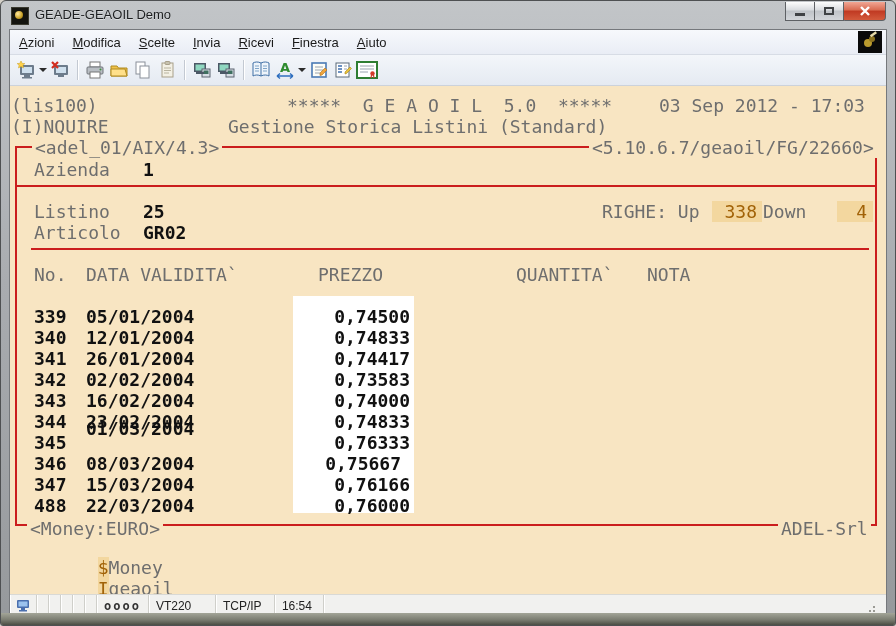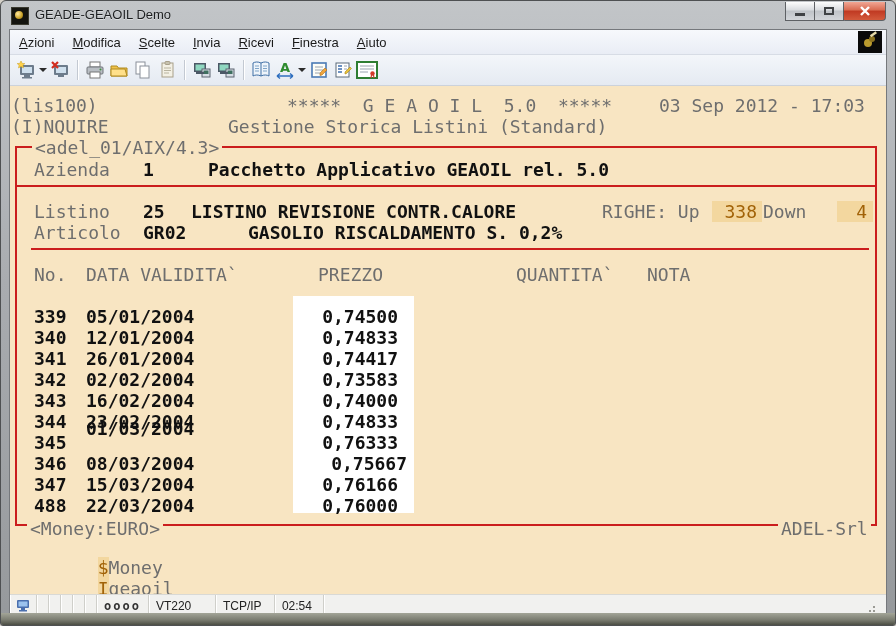--- a/index.html
+++ b/index.html
@@ -42,21 +42,21 @@
     font-family:"DejaVu Sans Mono",monospace;font-size:18px;line-height:21px;}
   .t{position:absolute;white-space:pre;height:21px;}
   .g{color:#6e6e6e;}
   .b{color:#111;font-weight:bold;}
   .r{color:#a16207;}
   .hlbg{background:#f3d79f;}
   .redbox{position:absolute;left:5px;top:60px;width:862px;height:380px;border:2px solid #cb1d1d;box-sizing:border-box;}
   .redline{position:absolute;height:2px;background:#cb1d1d;}
   .framelabel{background:#f8e5c2;padding:0 3px;}
   .whiteblock{position:absolute;left:283px;top:210px;width:121px;height:217px;background:#ffffff;}
-  .price{width:121px;text-align:right;padding-right:16px;box-sizing:border-box;}
+  .price{width:121px;text-align:right;padding-right:4px;box-sizing:border-box;}
   .numfield{text-align:right;box-sizing:border-box;}
   .keysline{position:absolute;left:1px;top:450px;white-space:pre;}
   .keygroup{display:inline;}
   .keysline span{white-space:pre;}
   .keysline .sp{display:inline-block;width:1ch;}
   
   .statusbar{height:22px;background:#f1f1ef;border-top:1px solid #d9d9d5;display:flex;align-items:stretch;
     font-size:12px;color:#222;}
   .scell{border-right:1px solid #cfcfca;box-shadow:inset 1px 0 0 #fff;display:flex;align-items:center;
     padding:0 7px;white-space:nowrap;}
@@ -238,38 +238,36 @@
       <div class="redline" style="left:21px;top:162px;width:838px;"></div>
       <div class="whiteblock"></div>
 
       <span class="t g" style="left:1px;top:9px;">(lis100)</span>
       <span class="t g" style="left:277px;top:9px;">*****  G E A O I L  5.0  *****</span>
       <span class="t g" style="left:649px;top:9px;">03 Sep 2012 - 17:03</span>
       <span class="t g" style="left:1px;top:30px;">(I)NQUIRE</span>
       <span class="t g" style="left:218px;top:30px;">Gestione Storica Listini (Standard)</span>
 
       <span class="t g framelabel" style="left:22px;top:51px;">&lt;adel_01/AIX/4.3&gt;</span>
+      <span class="t g framelabel" style="left:579px;top:51px;">&lt;5.10.6.7/geaoil/FG/22660&gt;</span>
       <span class="t g framelabel" style="left:17px;top:432px;">&lt;Money:EURO&gt;</span>
       <span class="t g framelabel" style="left:768px;top:432px;">ADEL-Srl</span>
 
       <span class="t g" style="left:24px;top:73px;">Azienda</span>
       <span class="t b" style="left:133px;top:73px;">1</span>
-      <span class="t b" style="left:198px;top:73px;">Pacchetto Applicativo GEAOIL rel. 5.0</span>
 
       <span class="t g" style="left:24px;top:115px;">Listino</span>
       <span class="t b" style="left:133px;top:115px;">25</span>
-      <span class="t b" style="left:181px;top:115px;">LISTINO REVISIONE CONTR.CALORE</span>
       <span class="t g" style="left:592px;top:115px;">RIGHE: Up</span>
       <span class="t r hlbg numfield" style="left:702px;top:115px;width:50px;padding-right:5px;">338</span>
       <span class="t g" style="left:753px;top:115px;">Down</span>
       <span class="t r hlbg numfield" style="left:827px;top:115px;width:36px;padding-right:6px;">4</span>
 
       <span class="t g" style="left:24px;top:136px;">Articolo</span>
       <span class="t b" style="left:133px;top:136px;">GR02</span>
-      <span class="t b" style="left:238px;top:136px;">GASOLIO RISCALDAMENTO S. 0,2%</span>
 
       <span class="t g" style="left:24px;top:178px;">No.</span>
       <span class="t g" style="left:76px;top:178px;">DATA VALIDITA`</span>
       <span class="t g" style="left:308px;top:178px;">PREZZO</span>
       <span class="t g" style="left:506px;top:178px;">QUANTITA`</span>
       <span class="t g" style="left:637px;top:178px;">NOTA</span>
 
       <div>
         <span class="t b" style="left:24px;top:220px;">339</span>
         <span class="t b" style="left:76px;top:220px;">05/01/2004</span>
@@ -301,21 +299,21 @@
         <span class="t b price" style="left:283px;top:325px;">0,74833</span>
       </div>
       <div>
         <span class="t b" style="left:24px;top:346px;">345</span>
         <span class="t b" style="left:76px;top:332px;">01/03/2004</span>
         <span class="t b price" style="left:283px;top:346px;">0,76333</span>
       </div>
       <div>
         <span class="t b" style="left:24px;top:367px;">346</span>
         <span class="t b" style="left:76px;top:367px;">08/03/2004</span>
-        <span class="t b price" style="left:292px;top:367px;">0,75667</span>
+        <span class="t b price" style="left:274px;top:367px;">0,75667</span>
       </div>
       <div>
         <span class="t b" style="left:24px;top:388px;">347</span>
         <span class="t b" style="left:76px;top:388px;">15/03/2004</span>
         <span class="t b price" style="left:283px;top:388px;">0,76166</span>
       </div>
       <div>
         <span class="t b" style="left:24px;top:409px;">488</span>
         <span class="t b" style="left:76px;top:409px;">22/03/2004</span>
         <span class="t b price" style="left:283px;top:409px;">0,76000</span>
@@ -344,21 +342,21 @@
       <div class="scell empty"></div>
       <div class="scell empty"></div>
       <div class="scell empty"></div>
       <div class="scell empty"></div>
       <div class="scell empty"></div>
       <div class="scell">
           <span class="leds">oooo</span>
         </div>
       <div class="scell" style="min-width:52px;">VT220</div>
       <div class="scell" style="min-width:44px;">TCP/IP</div>
-      <div class="scell" style="min-width:34px;">02:54</div>
+      <div class="scell" style="min-width:34px;">16:54</div>
       <div class="scell fill">
           <div class="grip"></div>
         </div>
     </div>
   </div>
 
   <div class="bottomframe"></div>
 </div>
 
 </body></html>

